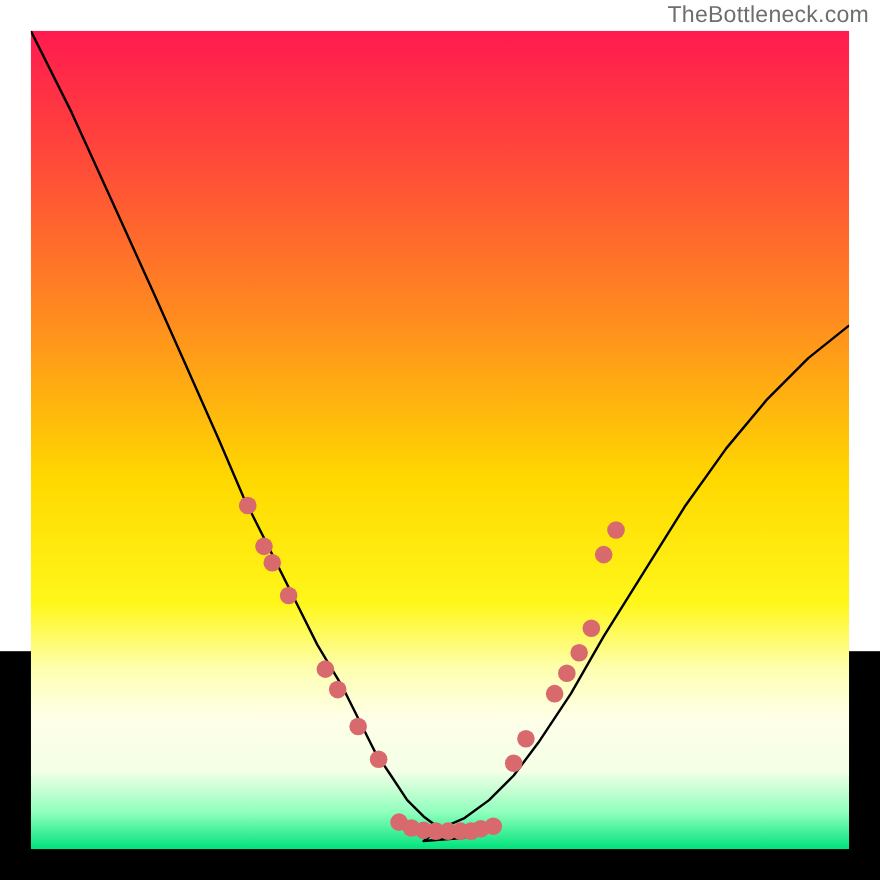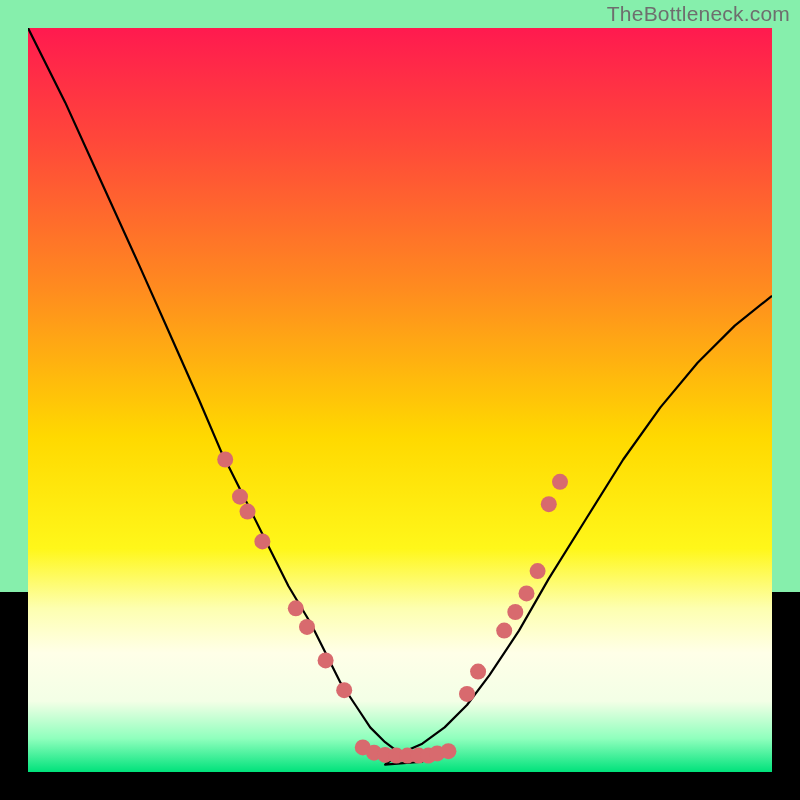--- a/index.html
+++ b/index.html
@@ -10,21 +10,21 @@
     overflow: hidden;
     background: #000;
     font-family: Arial, Helvetica, sans-serif;
   }
   .frame {
     position: absolute;
     top: 0;
     left: 0;
     width: 800px;
     height: 592px;
-    background: #86efac;
+    background: #ffffff;
   }
   .plot-area {
     position: absolute;
     top: 28px;
     left: 28px;
     width: 744px;
     height: 744px;
   }
   .watermark {
     position: absolute;

